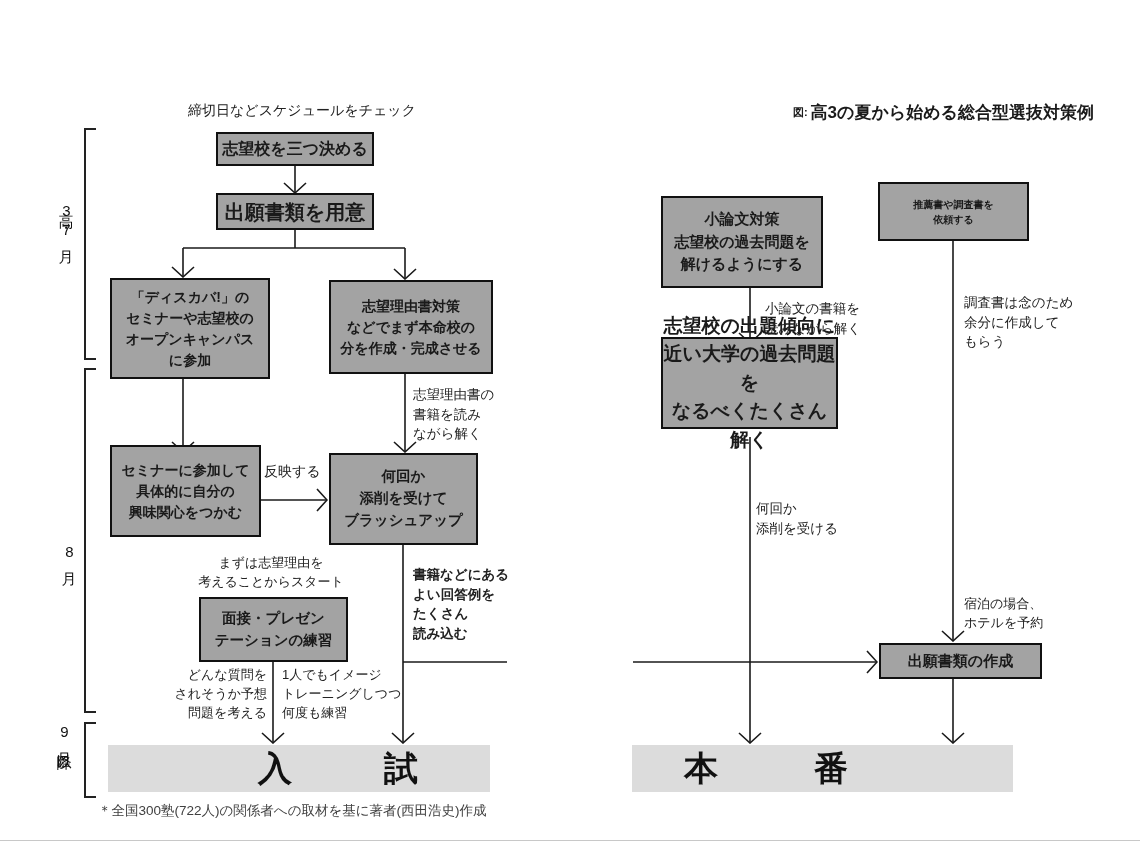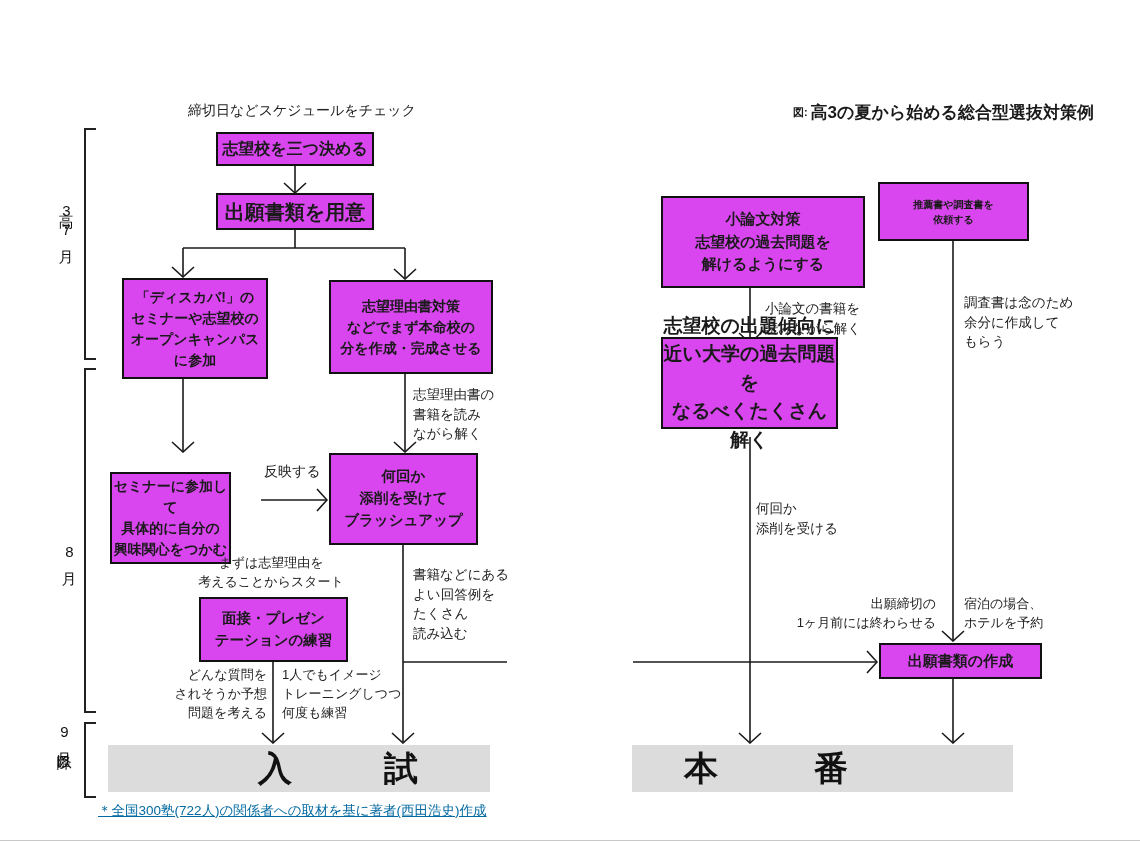--- a/index.html
+++ b/index.html
@@ -2,21 +2,21 @@
 <html><head>
 <meta charset="utf-8">
 <style>
   html,body{margin:0;padding:0;background:#fff;}
   .canvas{
     position:relative;width:1140px;height:841px;background:#fff;overflow:hidden;
     font-family:"Liberation Sans","DejaVu Sans",sans-serif;color:#1a1a1a;
     border-bottom:1px solid #c8c8c8;box-sizing:border-box;
   }
   .box{
-    position:absolute;border:2px solid #111;background:#d946ef;box-sizing:border-box;
+    position:absolute;border:2px solid #111;background:#a3a3a3;box-sizing:border-box;
     display:flex;align-items:center;justify-content:center;text-align:center;
     font-weight:bold;white-space:pre-line;line-height:1.5;z-index:2;
   }
   .note{
     position:absolute;white-space:pre-line;color:#222;line-height:1.45;z-index:2;
   }
   .bar{
     position:absolute;background:#dcdcdc;z-index:1;
   }
   .bar-char{
@@ -74,80 +74,78 @@
   <div class="bracket" style="left:84px;top:368px;height:345px;"></div>
   <div class="bracket" style="left:84px;top:722px;height:76px;"></div>
   <div class="vlabel" style="left:59px;top:201px;">高3・7月</div>
   <div class="vlabel" style="left:62px;top:543px;">8月</div>
   <div class="vlabel" style="left:57px;top:723px;">9月以降</div>
 
   <div class="note" style="left:177px;top:100px;width:250px;text-align:center;font-size:14px;">締切日などスケジュールをチェック</div>
 
   <div class="box" style="left:216px;top:132px;width:158px;height:34px;font-size:16px;">志望校を三つ決める</div>
   <div class="box" style="left:216px;top:193px;width:158px;height:37px;font-size:20px;">出願書類を用意</div>
-  <div class="box" style="left:122px;top:278px;width:146px;height:101px;font-size:14px;">「ディスカバ!」の
+  <div class="box" style="left:110px;top:278px;width:160px;height:101px;font-size:14px;">「ディスカバ!」の
 セミナーや志望校の
 オープンキャンパス
 に参加</div>
   <div class="box" style="left:329px;top:280px;width:164px;height:94px;font-size:14px;">志望理由書対策
 などでまず本命校の
 分を作成・完成させる</div>
-  <div class="box" style="left:110px;top:472px;width:121px;height:92px;font-size:14px;">セミナーに参加して
+  <div class="box" style="left:110px;top:445px;width:151px;height:92px;font-size:14px;">セミナーに参加して
 具体的に自分の
 興味関心をつかむ</div>
   <div class="box" style="left:329px;top:453px;width:149px;height:92px;font-size:14.5px;">何回か
 添削を受けて
 ブラッシュアップ</div>
   <div class="box" style="left:199px;top:597px;width:149px;height:65px;font-size:14.5px;">面接・プレゼン
 テーションの練習</div>
 
   <div class="note" style="left:413px;top:385px;font-size:13.5px;">志望理由書の
 書籍を読み
 ながら解く</div>
   <div class="note" style="left:264px;top:461px;font-size:14px;">反映する</div>
   <div class="note" style="left:196px;top:554px;width:150px;text-align:center;font-size:13px;">まずは志望理由を
 考えることからスタート</div>
-  <div class="note" style="left:413px;top:565px;font-size:13.5px;">書籍などにある
+  <div class="note" style="left:413px;top:565px;font-size:13.5px;font-weight:bold;">書籍などにある
 よい回答例を
 たくさん
 読み込む</div>
   <div class="note" style="left:152px;top:666px;width:115px;text-align:right;font-size:13px;">どんな質問を
 されそうか予想
 問題を考える</div>
   <div class="note" style="left:282px;top:666px;font-size:13px;">1人でもイメージ
 トレーニングしつつ
 何度も練習</div>
 
   <div class="bar" style="left:108px;top:745px;width:382px;height:47px;">
     <span class="bar-char" style="left:150px;">入</span>
     <span class="bar-char" style="left:276px;">試</span>
   </div>
 
-  <div class="box" style="left:661px;top:196px;width:204px;height:92px;font-size:15px;">小論文対策
+  <div class="box" style="left:661px;top:196px;width:162px;height:92px;font-size:15px;">小論文対策
 志望校の過去問題を
 解けるようにする</div>
   <div class="box" style="left:878px;top:182px;width:151px;height:59px;font-size:10px;">推薦書や調査書を
 依頼する</div>
   <div class="box" style="left:661px;top:337px;width:177px;height:92px;font-size:19px;">志望校の出題傾向に
 近い大学の過去問題を
 なるべくたくさん解く</div>
   <div class="box" style="left:879px;top:643px;width:163px;height:36px;font-size:15px;">出願書類の作成</div>
 
   <div class="note" style="left:765px;top:299px;font-size:13.5px;">小論文の書籍を
 読みながら解く</div>
   <div class="note" style="left:964px;top:293px;font-size:13.5px;">調査書は念のため
 余分に作成して
 もらう</div>
   <div class="note" style="left:756px;top:499px;font-size:13.5px;">何回か
 添削を受ける</div>
-  <div class="note" style="left:781px;top:595px;width:155px;text-align:right;font-size:13px;">出願締切の
-1ヶ月前には終わらせる</div>
   <div class="note" style="left:964px;top:595px;font-size:13px;">宿泊の場合、
 ホテルを予約</div>
 
   <div class="bar" style="left:632px;top:745px;width:381px;height:47px;">
     <span class="bar-char" style="left:52px;">本</span>
     <span class="bar-char" style="left:182px;">番</span>
   </div>
 
-  <div class="note" style="left:98px;top:801px;font-size:13.5px;color:#0369a1;text-decoration:underline;">＊全国300塾(722人)の関係者への取材を基に著者(西田浩史)作成</div>
+  <div class="note" style="left:98px;top:801px;font-size:13.5px;color:#404040;">＊全国300塾(722人)の関係者への取材を基に著者(西田浩史)作成</div>
 
 </div>
 
 </body></html>

